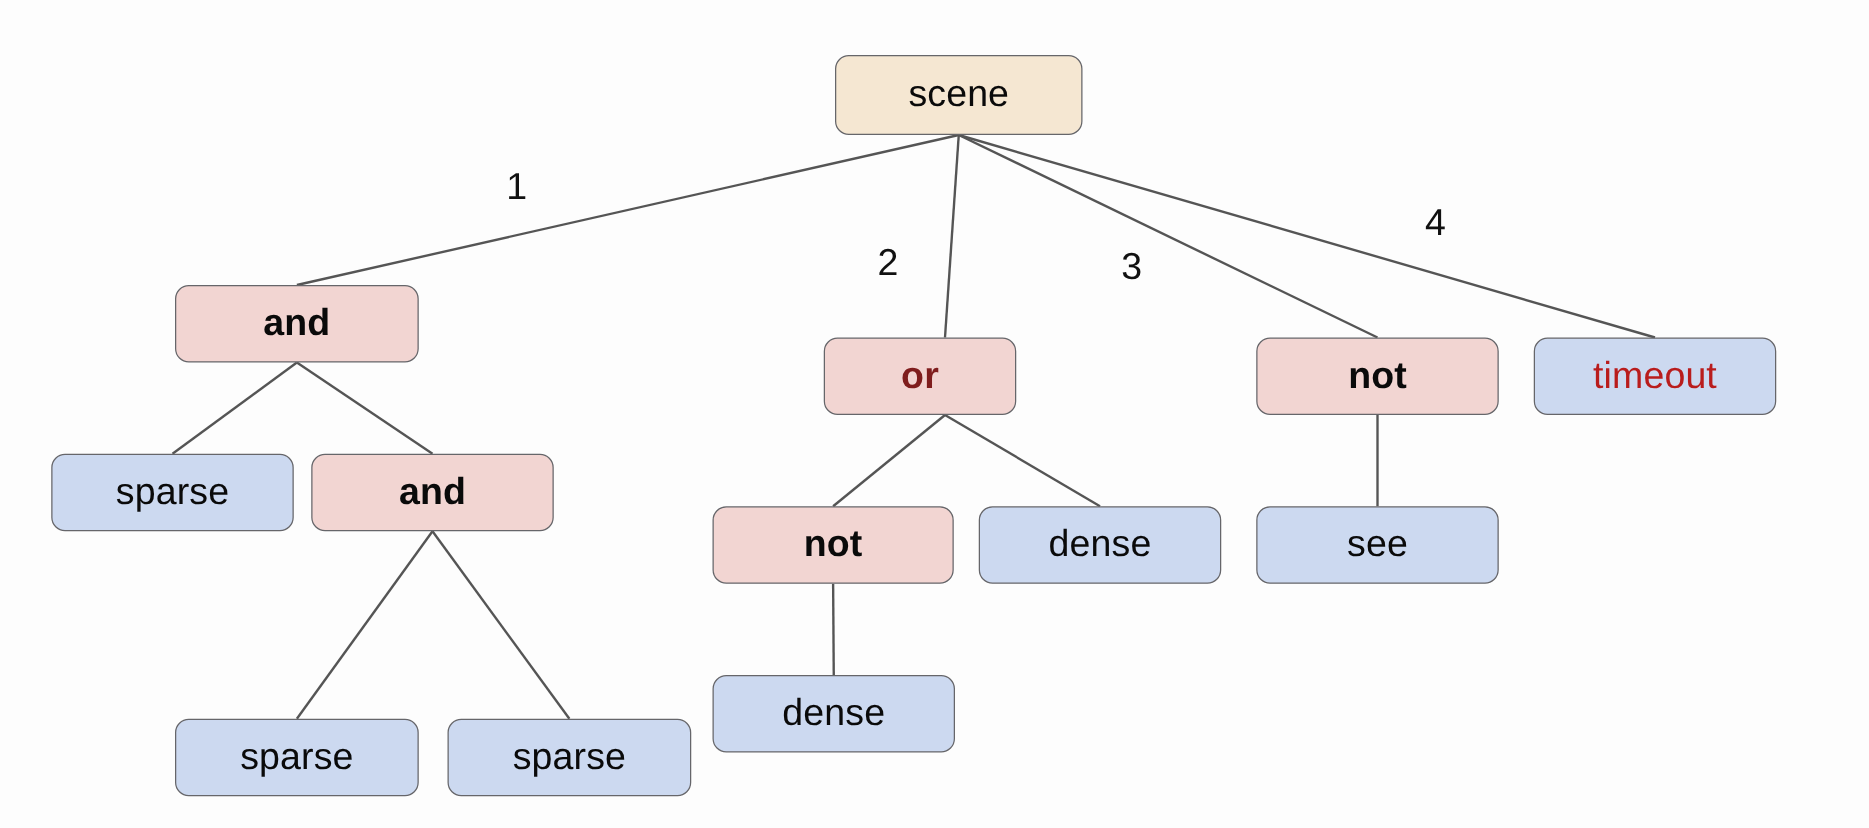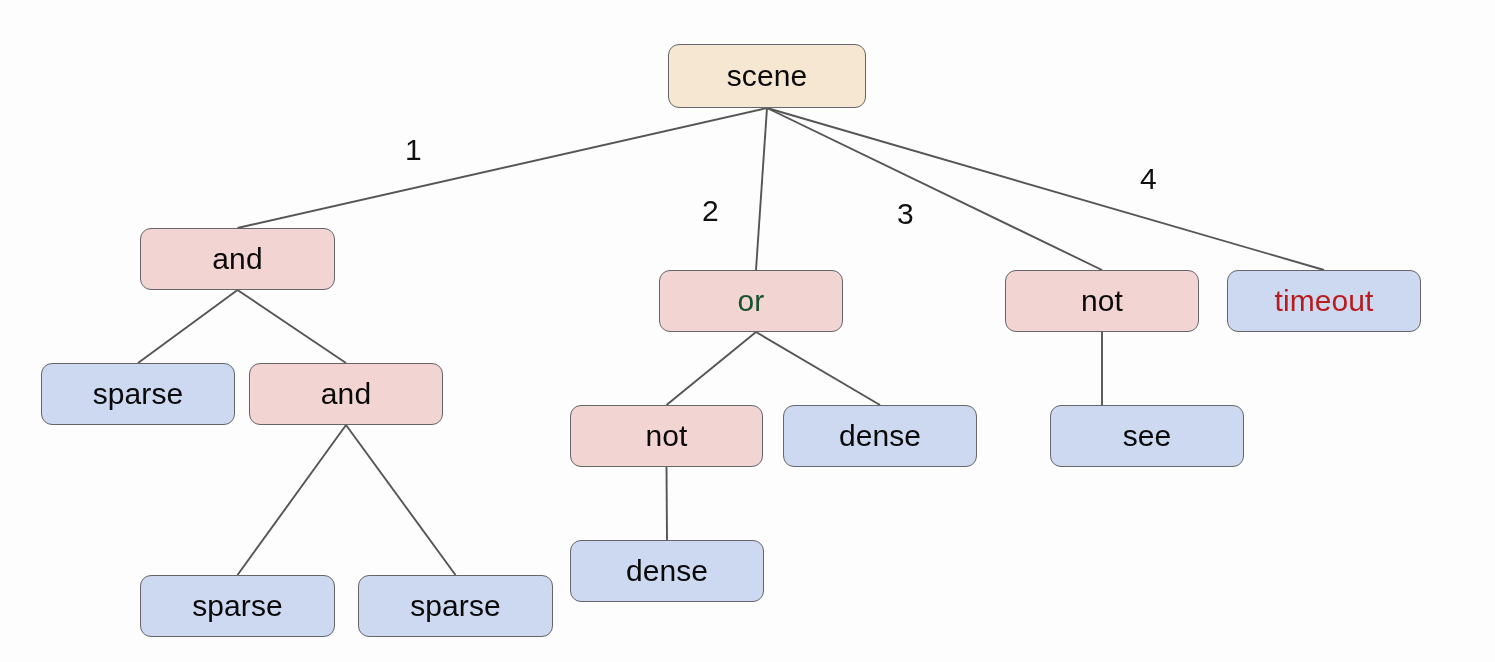--- a/index.html
+++ b/index.html
@@ -28,21 +28,21 @@
     border:1.6px solid #66666a;
     border-radius:11px;
     color:#0a0a0a;
     font-size:30px;
     line-height:1;
     letter-spacing:.1px;
     white-space:nowrap;
     background:#ccd9f0;
     z-index:3;
   }
-  .node.op{ background:#f2d5d2; }
+  .node.op{ background:#f2d5d2;font-weight:bold; }
   .node.root{ background:#f5e7d2; }
   .node.leaf{ background:#ccd9f0; }
   .edge-label{
     position:absolute;
     font-size:30px;
     color:#111;
     line-height:1;
     z-index:4;
     white-space:nowrap;
   }
@@ -68,42 +68,42 @@
 <div class="edge-label" style="left: 405px; top: 135px;">1</div>
     <div class="edge-label" style="left: 702px; top: 196px;">2</div>
     <div class="edge-label" style="left: 897px; top: 199px;">3</div>
     <div class="edge-label" style="left: 1140px; top: 164px;">4</div>
     <div class="node root" style="left: 668px; top: 44px; width: 198px; height: 64px; border-color: rgb(102, 102, 106); color: rgb(10, 10, 10); background: rgb(245, 231, 210);">
       <span>scene</span>
     </div>
     <div class="node op" style="left: 140px; top: 228px; width: 195px; height: 62px; border-color: rgb(102, 102, 106); color: rgb(10, 10, 10); background: rgb(242, 213, 210);">
       <span>and</span>
     </div>
-    <div class="node op" style="left: 659px; top: 270px; width: 184px; height: 62px; border-color: rgb(102, 102, 106); color: #14532d; background: rgb(242, 213, 210); text-align: center;">
+    <div class="node op" style="left: 659px; top: 270px; width: 154px; height: 62px; border-color: rgb(102, 102, 106); color: #7f1d1d; background: rgb(242, 213, 210); text-align: center;">
       <span>or</span>
     </div>
     <div class="node op" style="left: 1005px; top: 270px; width: 194px; height: 62px; border-color: rgb(102, 102, 106); color: rgb(10, 10, 10); background: rgb(242, 213, 210);">
       <span>not</span>
     </div>
     <div class="node leaf" style="left: 1227px; top: 270px; width: 194px; height: 62px; border-color: rgb(102, 102, 106); color: #b91c1c; background: rgb(204, 217, 240);">
       <span>timeout</span>
     </div>
     <div class="node leaf" style="left: 41px; top: 363px; width: 194px; height: 62px; border-color: rgb(102, 102, 106); color: rgb(10, 10, 10); background: rgb(204, 217, 240);">
       <span>sparse</span>
     </div>
     <div class="node op" style="left: 249px; top: 363px; width: 194px; height: 62px; border-color: rgb(102, 102, 106); color: rgb(10, 10, 10); background: rgb(242, 213, 210);">
       <span>and</span>
     </div>
     <div class="node op" style="left: 570px; top: 405px; width: 193px; height: 62px; border-color: rgb(102, 102, 106); color: rgb(10, 10, 10); background: rgb(242, 213, 210);">
       <span>not</span>
     </div>
     <div class="node leaf" style="left: 783px; top: 405px; width: 194px; height: 62px; border-color: rgb(102, 102, 106); color: rgb(10, 10, 10); background: rgb(204, 217, 240);">
       <span>dense</span>
     </div>
-    <div class="node leaf" style="left: 1005px; top: 405px; width: 194px; height: 62px; border-color: rgb(102, 102, 106); color: rgb(10, 10, 10); background: rgb(204, 217, 240); margin-left: 45px;">
+    <div class="node leaf" style="left: 1005px; top: 405px; width: 194px; height: 62px; border-color: rgb(102, 102, 106); color: rgb(10, 10, 10); background: rgb(204, 217, 240);">
       <span>see</span>
     </div>
     <div class="node leaf" style="left: 570px; top: 540px; width: 194px; height: 62px; border-color: rgb(102, 102, 106); color: rgb(10, 10, 10); background: rgb(204, 217, 240);">
       <span>dense</span>
     </div>
     <div class="node leaf" style="left: 140px; top: 575px; width: 195px; height: 62px; border-color: rgb(102, 102, 106); color: rgb(10, 10, 10); background: rgb(204, 217, 240);">
       <span>sparse</span>
     </div>
     <div class="node leaf" style="left: 358px; top: 575px; width: 195px; height: 62px; border-color: rgb(102, 102, 106); color: rgb(10, 10, 10); background: rgb(204, 217, 240);">
       <span>sparse</span>

